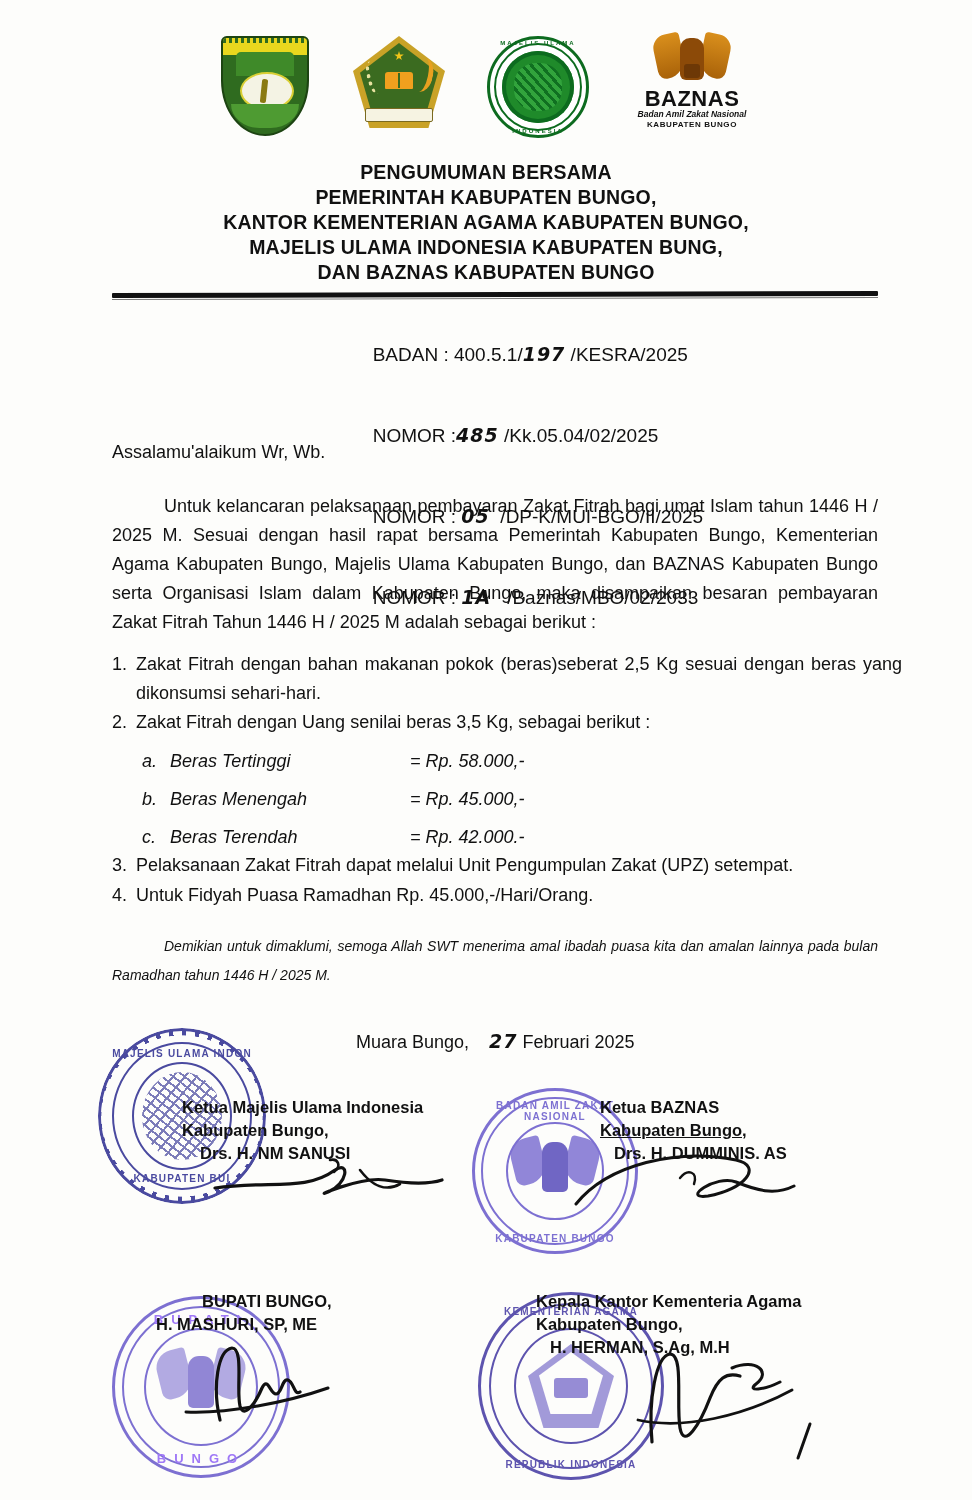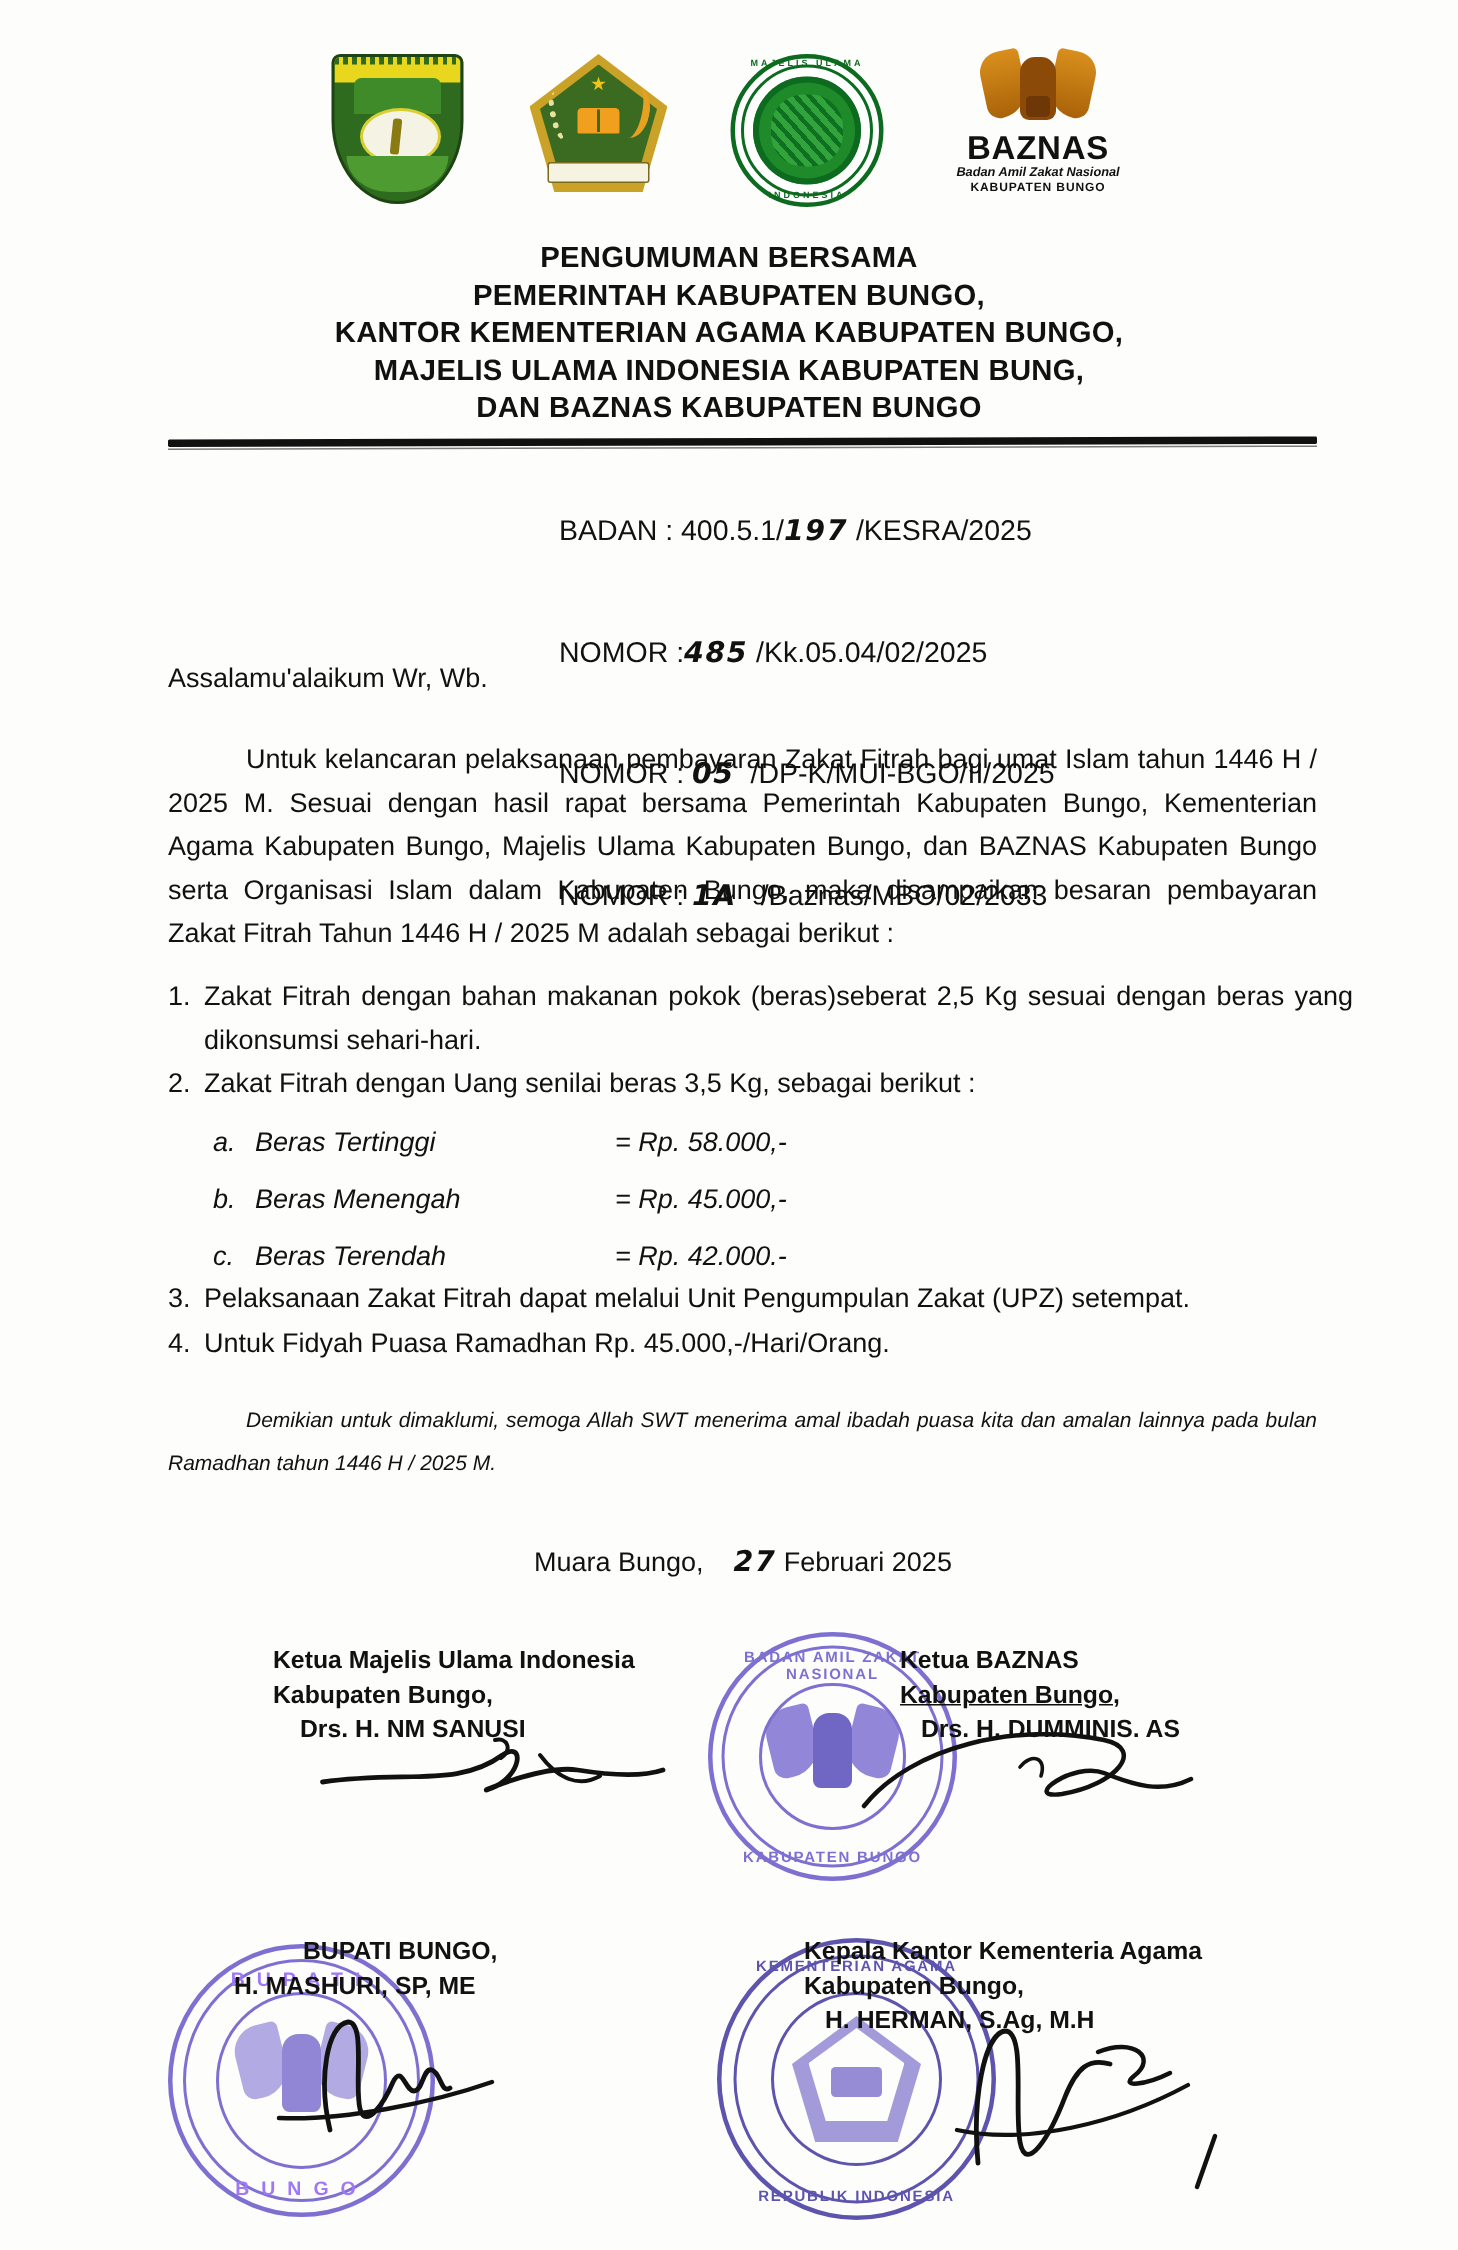--- a/index.html
+++ b/index.html
@@ -418,20 +418,28 @@
     <div class="li">
       <div class="li-num">4.</div>
       <div class="li-txt nojust">Untuk Fidyah Puasa Ramadhan Rp. 45.000,-/Hari/Orang.</div>
     </div>
   </div>
 
   <div class="para2">Demikian untuk dimaklumi, semoga Allah SWT menerima amal ibadah puasa kita dan amalan lainnya pada bulan Ramadhan tahun 1446 H / 2025 M.</div>
 
   <div class="datum"><span>Muara Bungo,    </span><span class="hand">27</span><span> Februari 2025</span></div>
 
+  <div class="stamp stamp-mui">
+    <div class="scallop"></div>
+    <div class="r1"></div>
+    <div class="r2"></div>
+    <div class="calig"></div>
+    <div class="stamp-txt-top">MAJELIS ULAMA INDON</div>
+    <div class="stamp-txt-bot">KABUPATEN BUI</div>
+  </div>
 
   <div class="stamp stamp-bz">
     <div class="r0"></div>
       <div class="r1"></div>
       <div class="r2"></div>
     <div class="garuda">
         <div class="gw-l"></div>
         <div class="gw-r"></div>
         <div class="gb"></div>
       </div>

